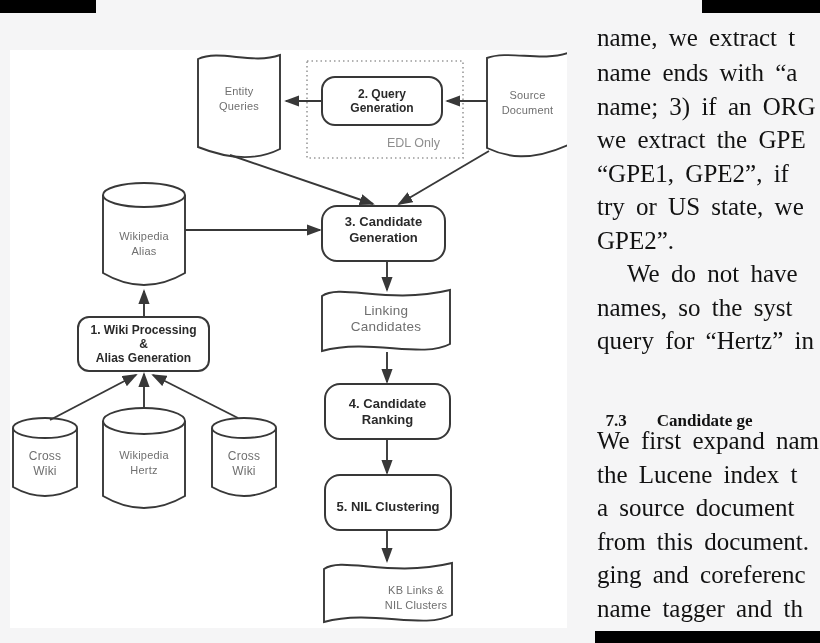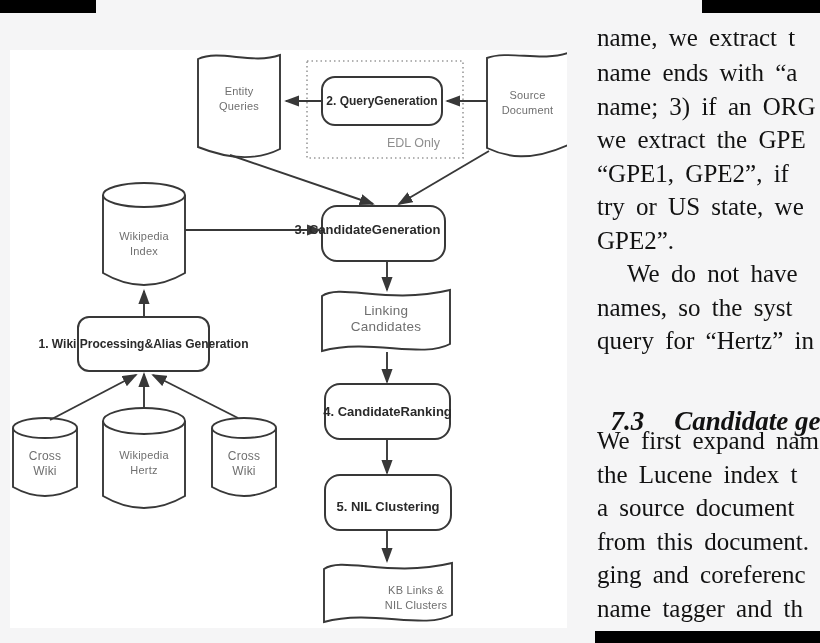--- a/index.html
+++ b/index.html
@@ -8,37 +8,37 @@
     background:#f5f5f6;
     font-family:"Liberation Sans",sans-serif;
   }
   
   .panel{position:absolute;left:10px;top:50px;width:557px;height:578px;background:#ffffff;}
   .diagram-svg{position:absolute;left:10px;top:50px;width:557px;height:578px;}
   
   .lbl{position:absolute;text-align:center;line-height:15px;font-size:11px;color:#6f6f6f;letter-spacing:.2px;}
   .lbl div{white-space:nowrap;}
   .boxlbl{
-    position:absolute;display:flex;flex-direction:row;justify-content:center;align-items:center;
+    position:absolute;display:flex;flex-direction:column;justify-content:center;align-items:center;
     text-align:center;font-weight:bold;color:#2a2a2a;font-size:13px;line-height:16px;
   }
   .boxlbl div{white-space:nowrap;}
   .boxlbl.small{font-size:12px;line-height:14px;}
   .edl{position:absolute;left:350px;top:136px;width:90px;text-align:right;font-size:12.5px;color:#8f8f8f;}
   
   .al{
     position:absolute;left:597px;font-family:"Liberation Serif",serif;font-size:25px;line-height:25px;
     color:#121212;white-space:pre;word-spacing:5px;
   }
   .al.indent{left:627px;}
   .al-clip{position:absolute;left:597px;top:32px;width:320px;height:17px;overflow:hidden;}
   .al-clip .al{position:static;display:block;margin-top:-7px;}
   .ah{
     position:absolute;left:597px;top:382px;font-family:"Liberation Serif",serif;font-weight:bold;
-    font-size:27px;line-height:26px;color:#121212;white-space:pre;font-style:italic;
+    font-size:17px;line-height:26px;color:#121212;white-space:pre;
   }
   .ah .hnum{margin-right:30px;}
   
   .bar{position:absolute;background:#000;}
   .bar.tl{left:0;top:0;width:96px;height:13px;}
   .bar.tr{left:702px;top:0;width:118px;height:13px;}
   .bar.br{left:595px;top:631px;width:225px;height:12px;}
 </style>
 </head>
 <body>
@@ -117,24 +117,24 @@
 
 <div class="edl">EDL Only</div>
 
 <div class="lbl" style="left:487px;top:88px;width:81px;">
   <div>Source</div>
   <div>Document</div>
 </div>
 
 <div class="lbl" style="left:103px;top:229px;width:82px;">
   <div>Wikipedia</div>
-  <div>Index</div>
-</div>
-
-<div class="boxlbl" style="left:306px;top:206px;width:123px;height:48px;">
+  <div>Alias</div>
+</div>
+
+<div class="boxlbl" style="left:322px;top:206px;width:123px;height:48px;">
   <div>3. Candidate</div>
   <div>Generation</div>
 </div>
 
 <div class="lbl" style="left:322px;top:303px;width:128px;font-size:13.5px;line-height:16px;">
   <div>Linking</div>
   <div>Candidates</div>
 </div>
 
 <div class="boxlbl" style="left:325px;top:384px;width:125px;height:55px;text-align:center;">

